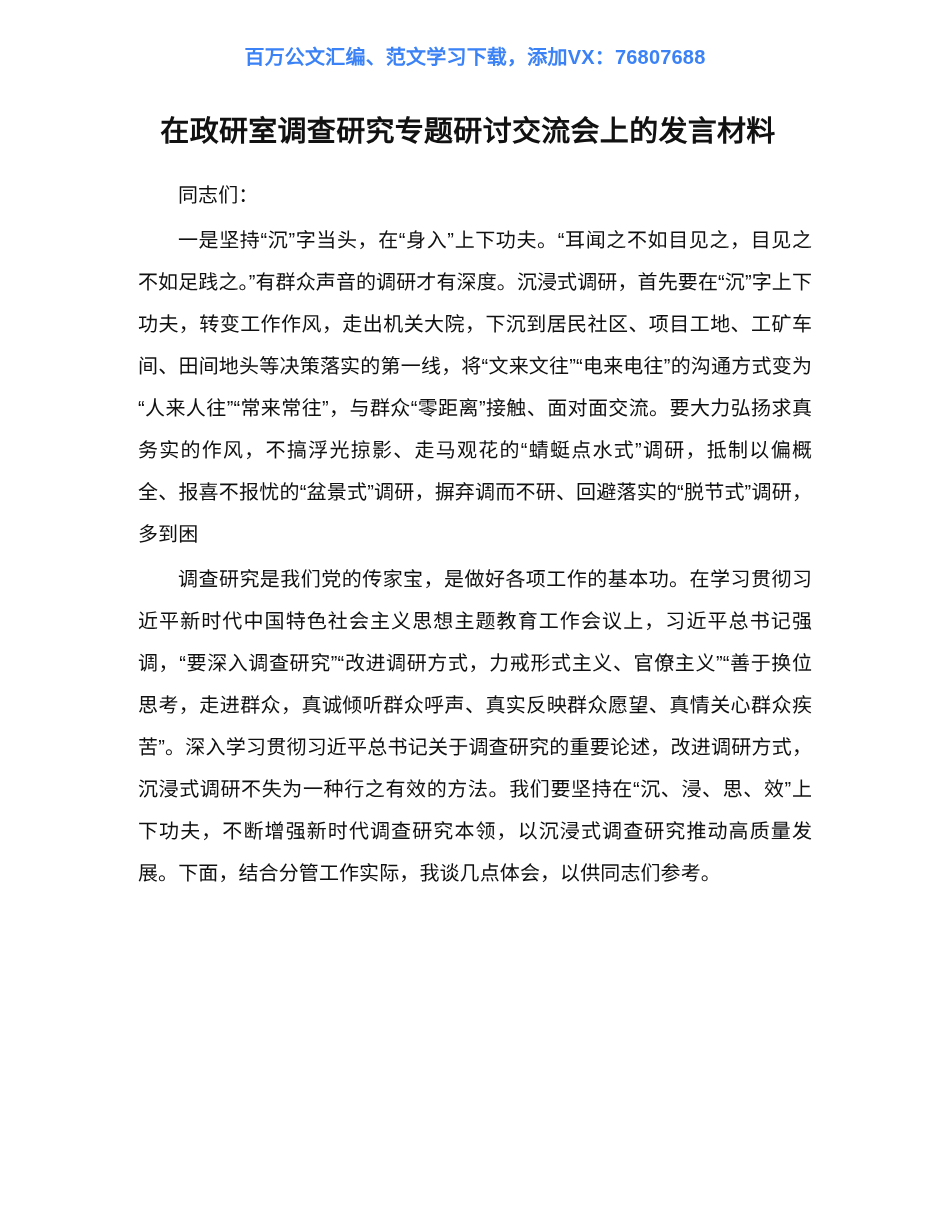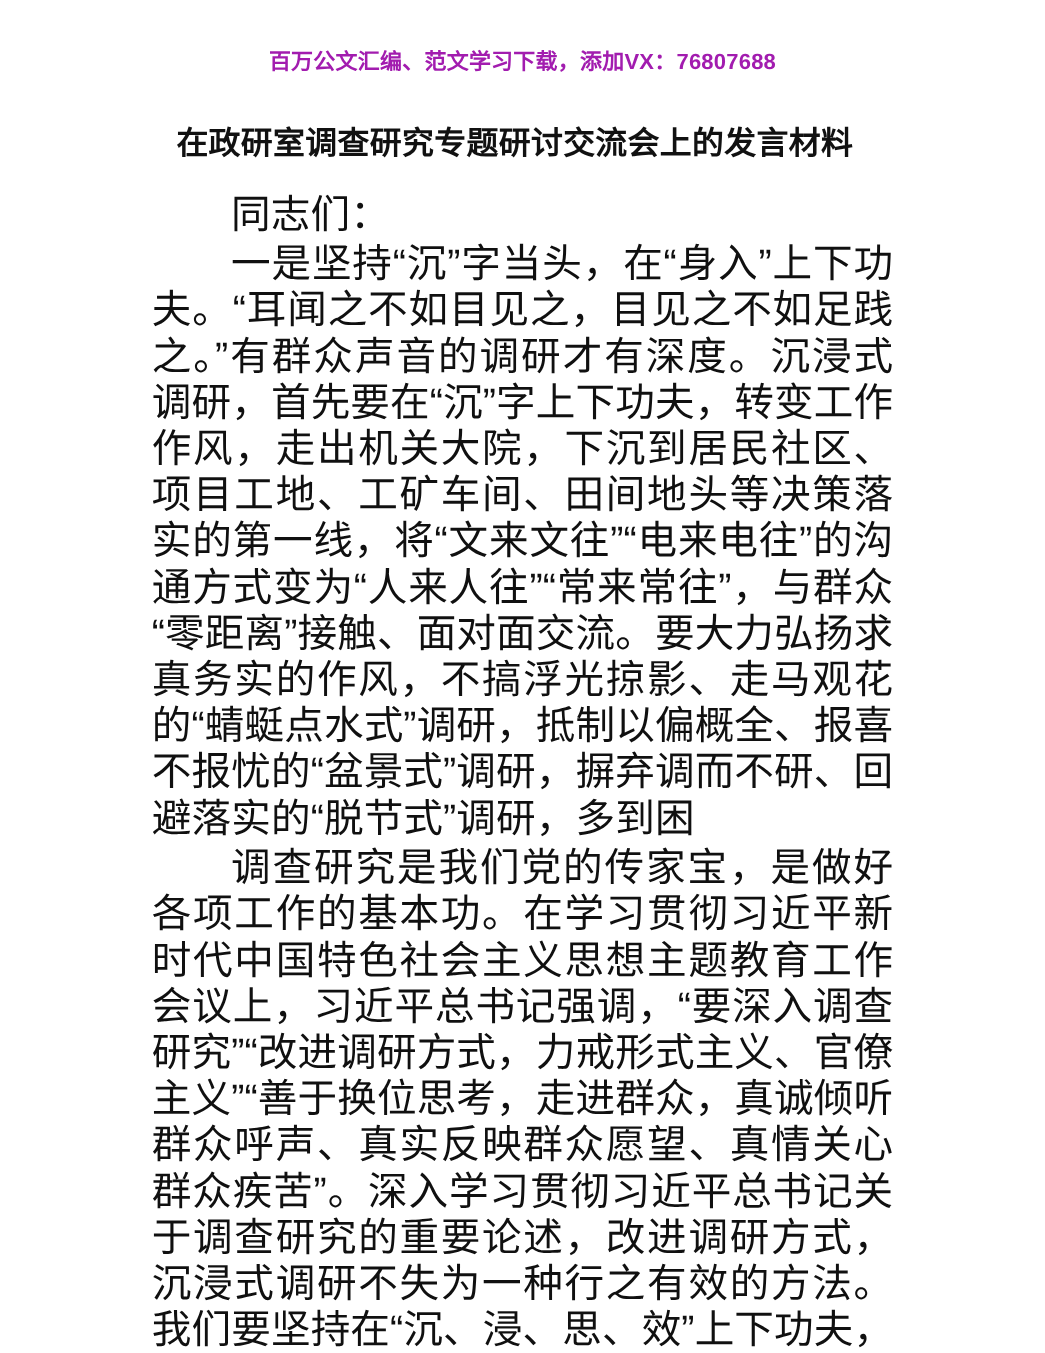--- a/index.html
+++ b/index.html
@@ -29,21 +29,21 @@
   .promo-banner {
     position: absolute;
     top: 44px;
     left: 0;
     width: 100%;
     text-align: center;
     font-size: 20px;
     line-height: 26px;
     font-weight: 700;
     letter-spacing: 0.2px;
-    color: #a21caf;
+    color: #3b82f6;
     white-space: nowrap;
   }
 
   
   .doc {
     position: absolute;
     top: 108px;
     left: 138px;
     width: 674px;
   }
@@ -56,21 +56,21 @@
     letter-spacing: 0.3px;
     margin: 0 14px 20px 0;
     color: #111111;
   }
 
   .doc-body {
     margin: 0;
   }
 
   .para {
-    font-size: 36px;
+    font-size: 20px;
     line-height: 42px;
     text-align: justify;
     text-justify: inter-ideograph;
     letter-spacing: 0.1px;
     margin: 0 0 3px 0;
     color: #101010;
     word-break: break-all;
   }
 
   .para.indent {

